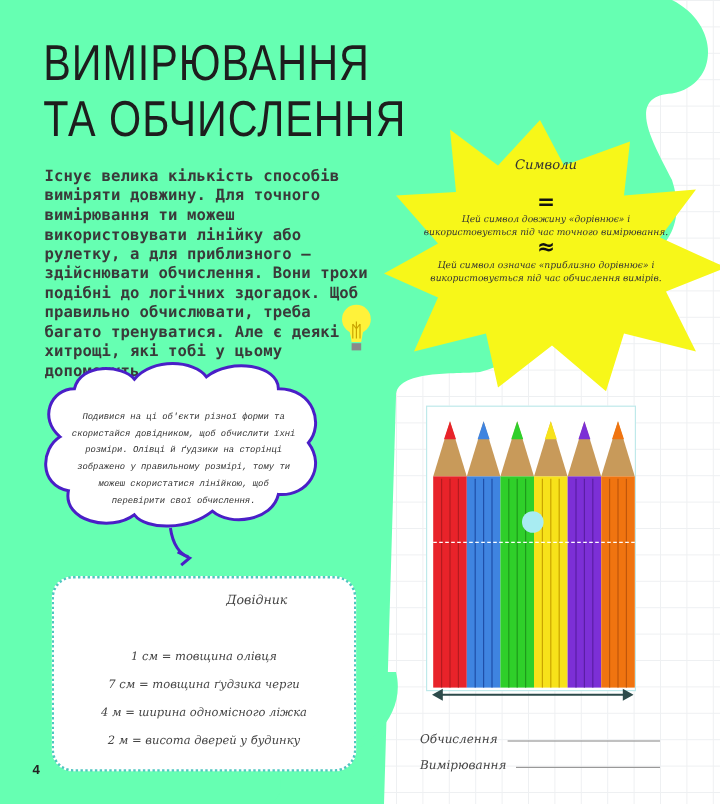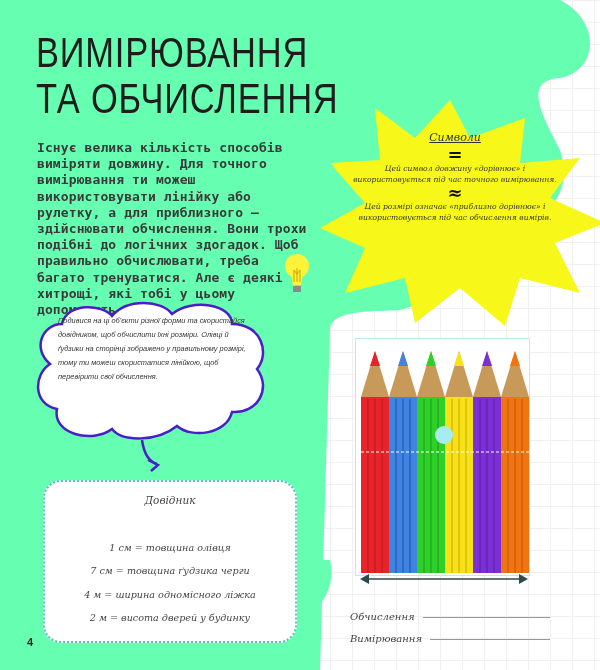--- a/index.html
+++ b/index.html
@@ -4,27 +4,27 @@
 <style>
   html,body{margin:0;padding:0;}
   body{width:600px;height:670px;position:relative;overflow:hidden;background:#ffffff;font-family:"DejaVu Sans",sans-serif;}
   .grid{position:absolute;inset:0;background-image:linear-gradient(#eef0f2 1px,transparent 1px),linear-gradient(90deg,#eef0f2 1px,transparent 1px);background-size:22px 22px;}
   .blob{position:absolute;inset:0;}
   .title{position:absolute;left:36px;top:30px;font-family:"Liberation Sans",sans-serif;font-size:42px;line-height:46px;color:#1d1d1d;letter-spacing:1px;transform:scaleX(0.82);transform-origin:left top;white-space:nowrap;}
   .title div{margin:0;}
   .intro{position:absolute;left:37px;top:140px;width:270px;font-family:"DejaVu Sans Mono",monospace;font-weight:bold;font-size:13px;line-height:16.2px;color:#3a3a3a;letter-spacing:0.1px;}
   .star{position:absolute;left:320px;top:98px;width:290px;height:230px;}
   .star-text{position:absolute;left:350px;top:132px;width:210px;text-align:center;font-family:"DejaVu Serif",serif;font-style:italic;font-size:7.6px;line-height:11px;color:#333;}
-  .star-title{font-size:11px;margin-bottom:4px;text-decoration:underline;}
+  .star-title{font-size:11px;margin-bottom:18px;}
   .sym{font-family:"DejaVu Sans",sans-serif;font-style:normal;font-weight:bold;font-size:18px;line-height:16px;color:#111;}
   .bulb{position:absolute;left:284px;top:252px;width:26px;height:48px;}
   .cloud{position:absolute;left:32px;top:294px;width:240px;height:180px;}
-  .cloud-text{position:absolute;left:58px;top:314px;width:190px;font-family:Liberation Sans, sans-serif;font-style:italic;font-size:7.4px;line-height:14px;color:#333;}
+  .cloud-text{position:absolute;left:58px;top:341px;width:190px;text-align:center;font-family:Liberation Mono, monospace;font-style:italic;font-size:7.4px;line-height:14px;color:#333;}
   .ref{position:absolute;left:43px;top:480px;width:254px;height:163px;background:#fff;border-radius:18px;border:2px dotted #4fc6c0;box-sizing:border-box;}
-  .ref-title{position:absolute;left:43px;top:494px;width:254px;text-align:center;font-family:"DejaVu Serif",serif;font-style:italic;font-size:10.5px;color:#444;}
+  .ref-title{position:absolute;left:43px;top:494px;width:254px;text-align:center;font-family:"DejaVu Serif",serif;font-style:italic;font-size:10.5px;color:#444;padding-left:44px;}
   .ref-list{position:absolute;left:43px;top:536px;width:254px;text-align:center;font-family:"DejaVu Serif",serif;font-style:italic;font-size:9.6px;line-height:23.4px;color:#444;}
   .page-num{position:absolute;left:27px;top:636px;font-family:"Liberation Sans",sans-serif;font-size:11px;color:#222;font-weight:bold;}
   .pencils{position:absolute;left:355px;top:338px;width:175px;height:238px;border:1px solid #bfe9ea;box-sizing:border-box;background:#fff;}
   .measure{position:absolute;left:360px;top:572px;width:168px;height:14px;}
   .lines{position:absolute;left:350px;top:600px;width:200px;font-family:"DejaVu Serif",serif;font-style:italic;font-size:10px;color:#444;}
   .line-row{display:flex;align-items:flex-end;height:22px;}
   .line-row .blank{flex:1;border-bottom:1.5px solid #999;margin-left:8px;margin-bottom:4px;}
 </style>
 </head>
 <body>
@@ -45,21 +45,21 @@
 
 <svg class="star" viewBox="0 0 290 230">
   <polygon fill="#f7f719" points="55,10 95,40 130,2 150,40 205,20 200,65 260,60 230,100 285,125 235,145 260,195 200,180 185,228 140,190 95,225 85,180 25,195 45,150 0,130 45,105 10,65 60,62"></polygon>
 </svg>
 
 <div class="star-text">
   <div class="star-title">Символи</div>
   <div class="sym">=</div>
   <div>Цей символ довжину «дорівнює» і використовується під час точного вимірювання.</div>
   <div class="sym">≈</div>
-  <div>Цей розмірі означає «приблизно дорівнює» і використовується під час обчислення вимірів.</div>
+  <div>Цей символ означає «приблизно дорівнює» і використовується під час обчислення вимірів.</div>
 </div>
 
 <svg class="bulb" viewBox="0 0 26 48">
   <circle cx="13" cy="14" r="12" fill="#fff23a"></circle>
   <path d="M7,22 L19,22 L17,33 L9,33 Z" fill="#fff23a"></path>
   <path d="M10,30 L10,18 M13,30 L13,16 M16,30 L16,18 M10,18 L13,22 L16,18" stroke="#c9a400" stroke-width="1" fill="none"></path>
   <rect x="9" y="34" width="8" height="6" fill="#8a8a8a"></rect>
 </svg>
 
 <svg class="cloud" viewBox="0 0 240 180">

